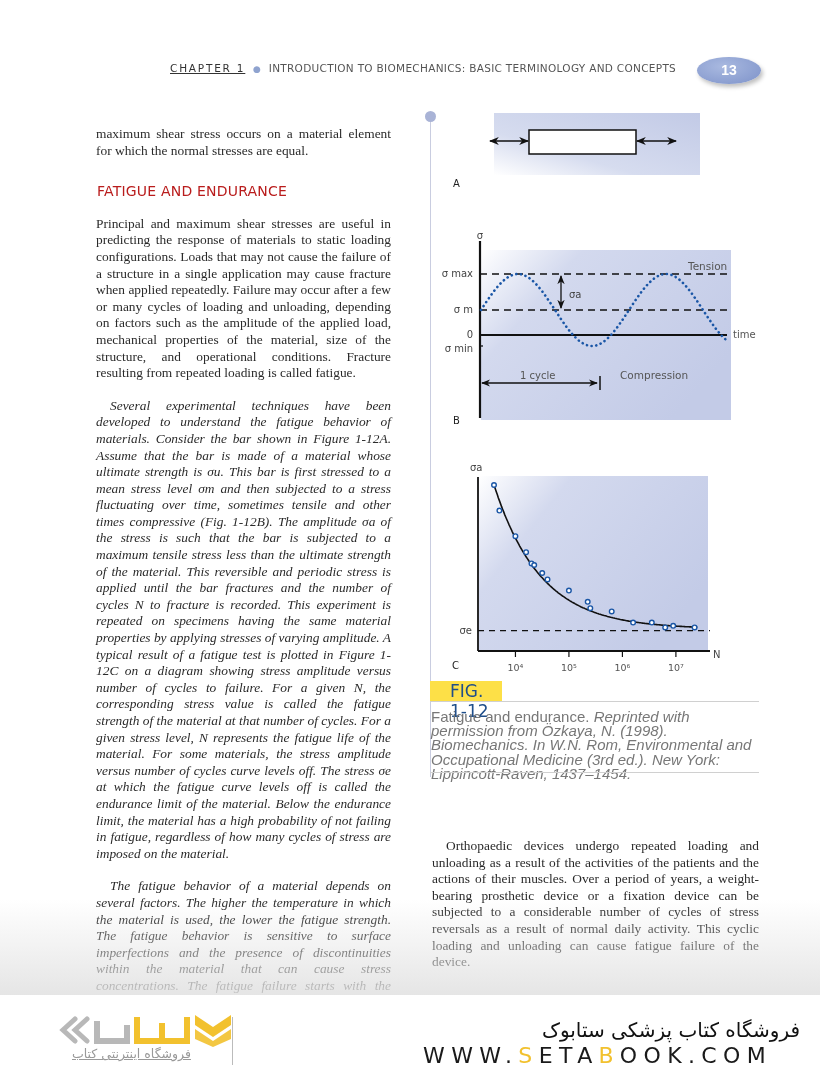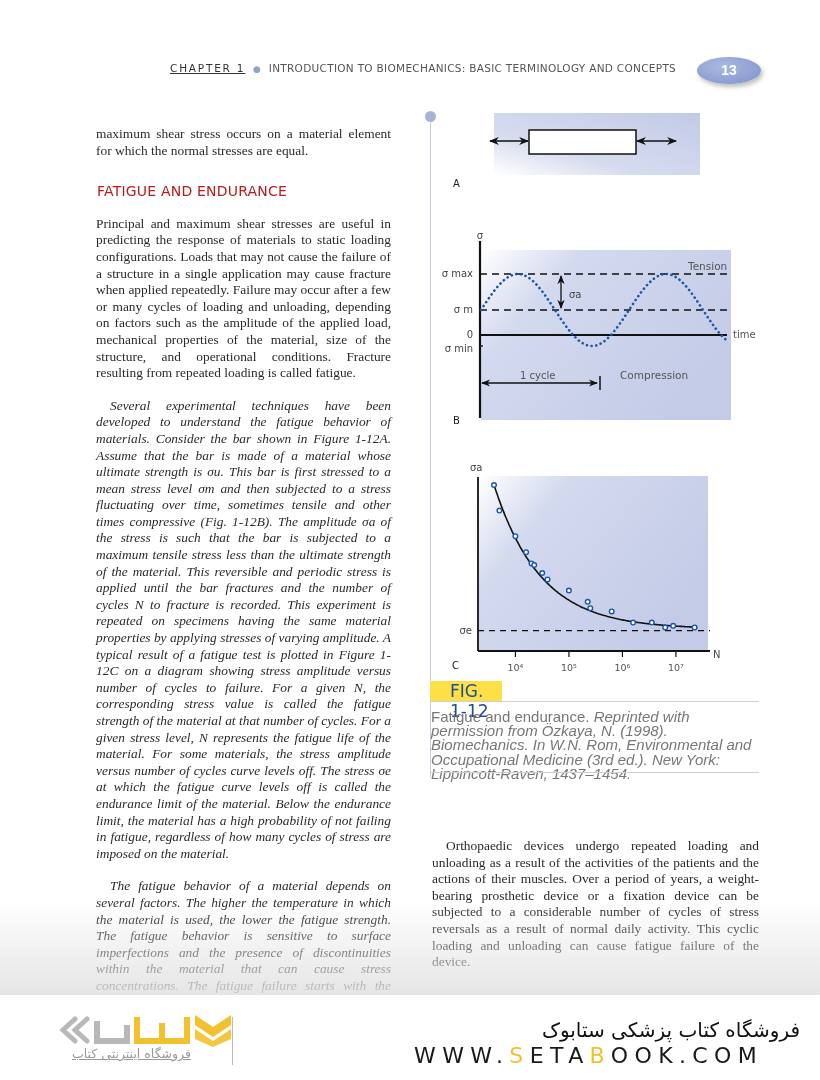--- a/index.html
+++ b/index.html
@@ -22,21 +22,21 @@
   .fig-caption i { font-style: italic; }
   .fig-rule-bot { position: absolute; left: 430px; top: 772px; width: 329px; height: 1px; background: #d0d0d0; }
   .col-right { position: absolute; left: 432px; top: 838px; width: 327px; font-size: 13.4px; line-height: 16.6px; text-align: justify; }
   .col-right p { margin: 0; text-indent: 14px; }
   .bottom-fade { position: absolute; left: 0; top: 900px; width: 820px; height: 100px; background: linear-gradient(to bottom, rgba(235,235,235,0), rgba(225,225,225,0.9)); pointer-events: none; }
   .footer { position: absolute; left: 0; top: 995px; width: 820px; height: 85px; background: #ffffff; }
   .logo { position: absolute; left: 57px; top: 1013px; }
   .logo-sub { position: absolute; left: 72px; top: 1046px; font-family: "DejaVu Sans", sans-serif; font-size: 12.5px; color: #999; direction: rtl; text-decoration: underline; }
   .logo-divider { position: absolute; left: 232px; top: 1017px; width: 1px; height: 48px; background: #bbb; }
   .shop-fa { position: absolute; left: 528px; top: 1010px; width: 272px; font-family: "DejaVu Sans", sans-serif; font-size: 20px; color: #111; direction: rtl; margin-top: 8px; }
-  .shop-url { position: absolute; left: 414px; top: 1043px; font-family: "DejaVu Sans", sans-serif; font-size: 22px; letter-spacing: 6.4px; color: #1a1a1a; }
+  .shop-url { position: absolute; left: 423px; top: 1043px; font-family: "DejaVu Sans", sans-serif; font-size: 22px; letter-spacing: 6.4px; color: #1a1a1a; }
   .shop-url .hl { color: #f2c12e; }
 </style>
 </head>
 <body>
 
 <div class="header">
   <span class="chap">CHAPTER 1</span>
   <span class="dot">●</span>
   <span>INTRODUCTION TO BIOMECHANICS: BASIC TERMINOLOGY AND CONCEPTS</span>
 </div>

